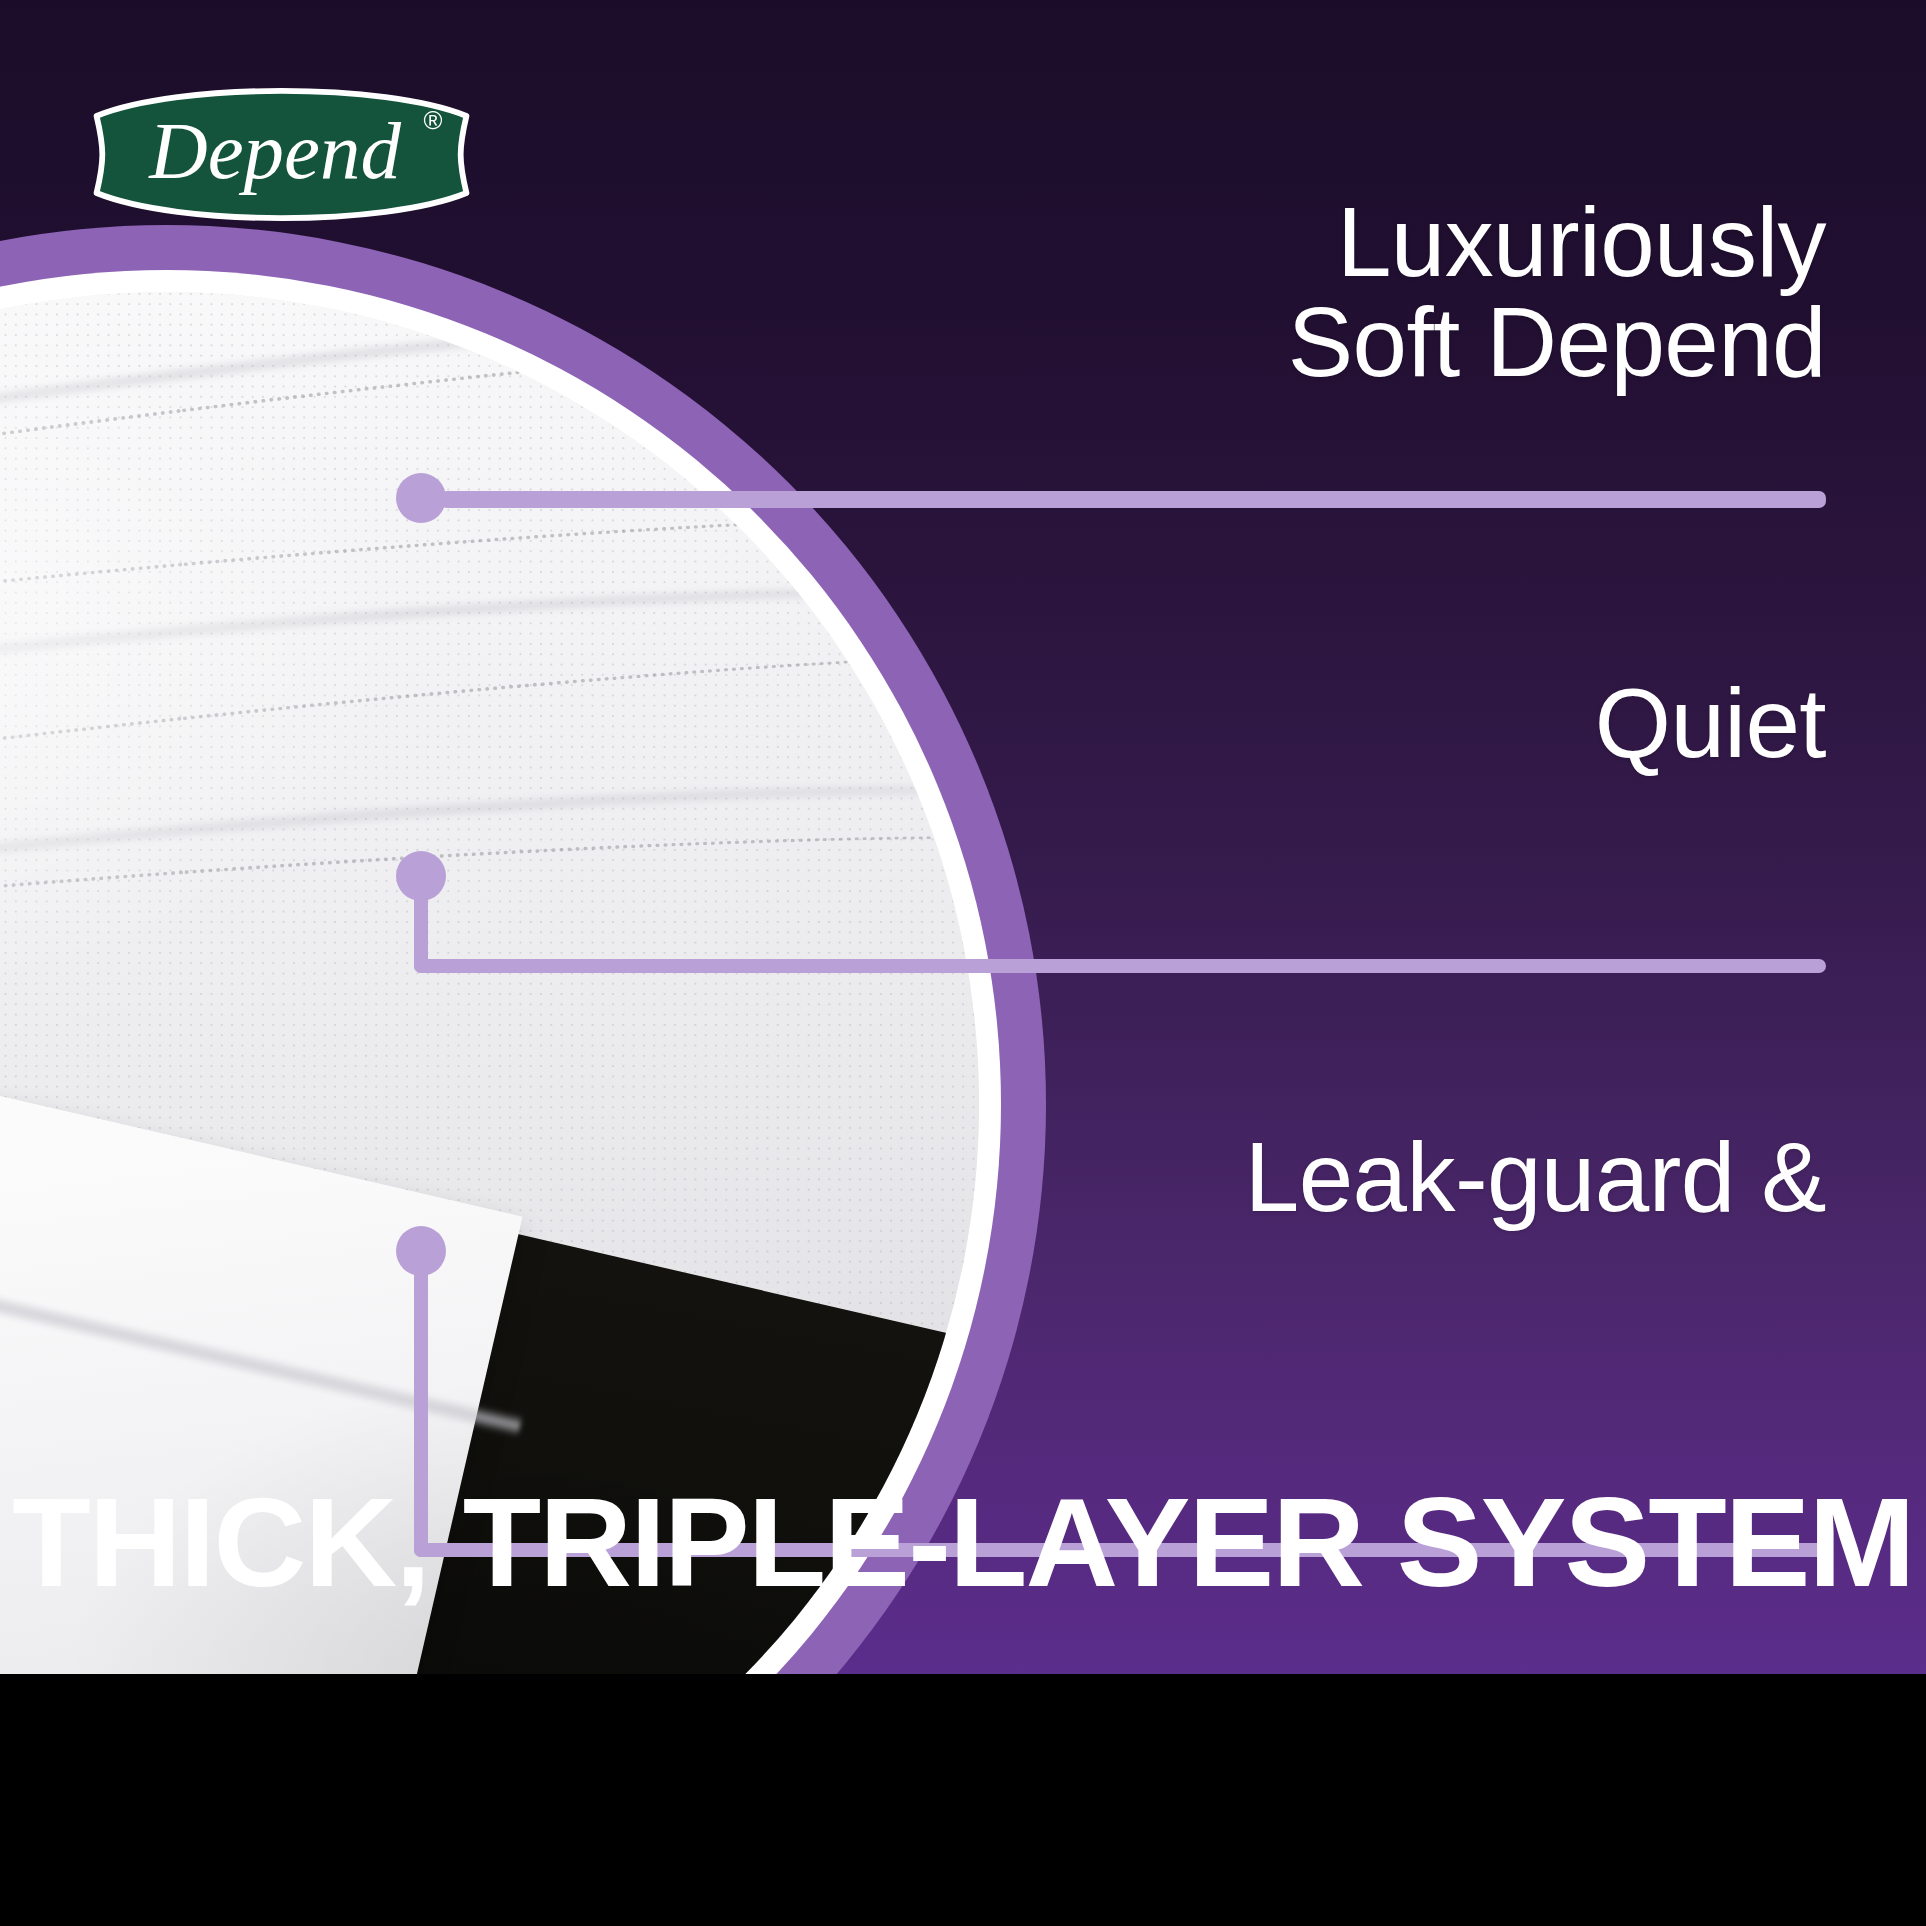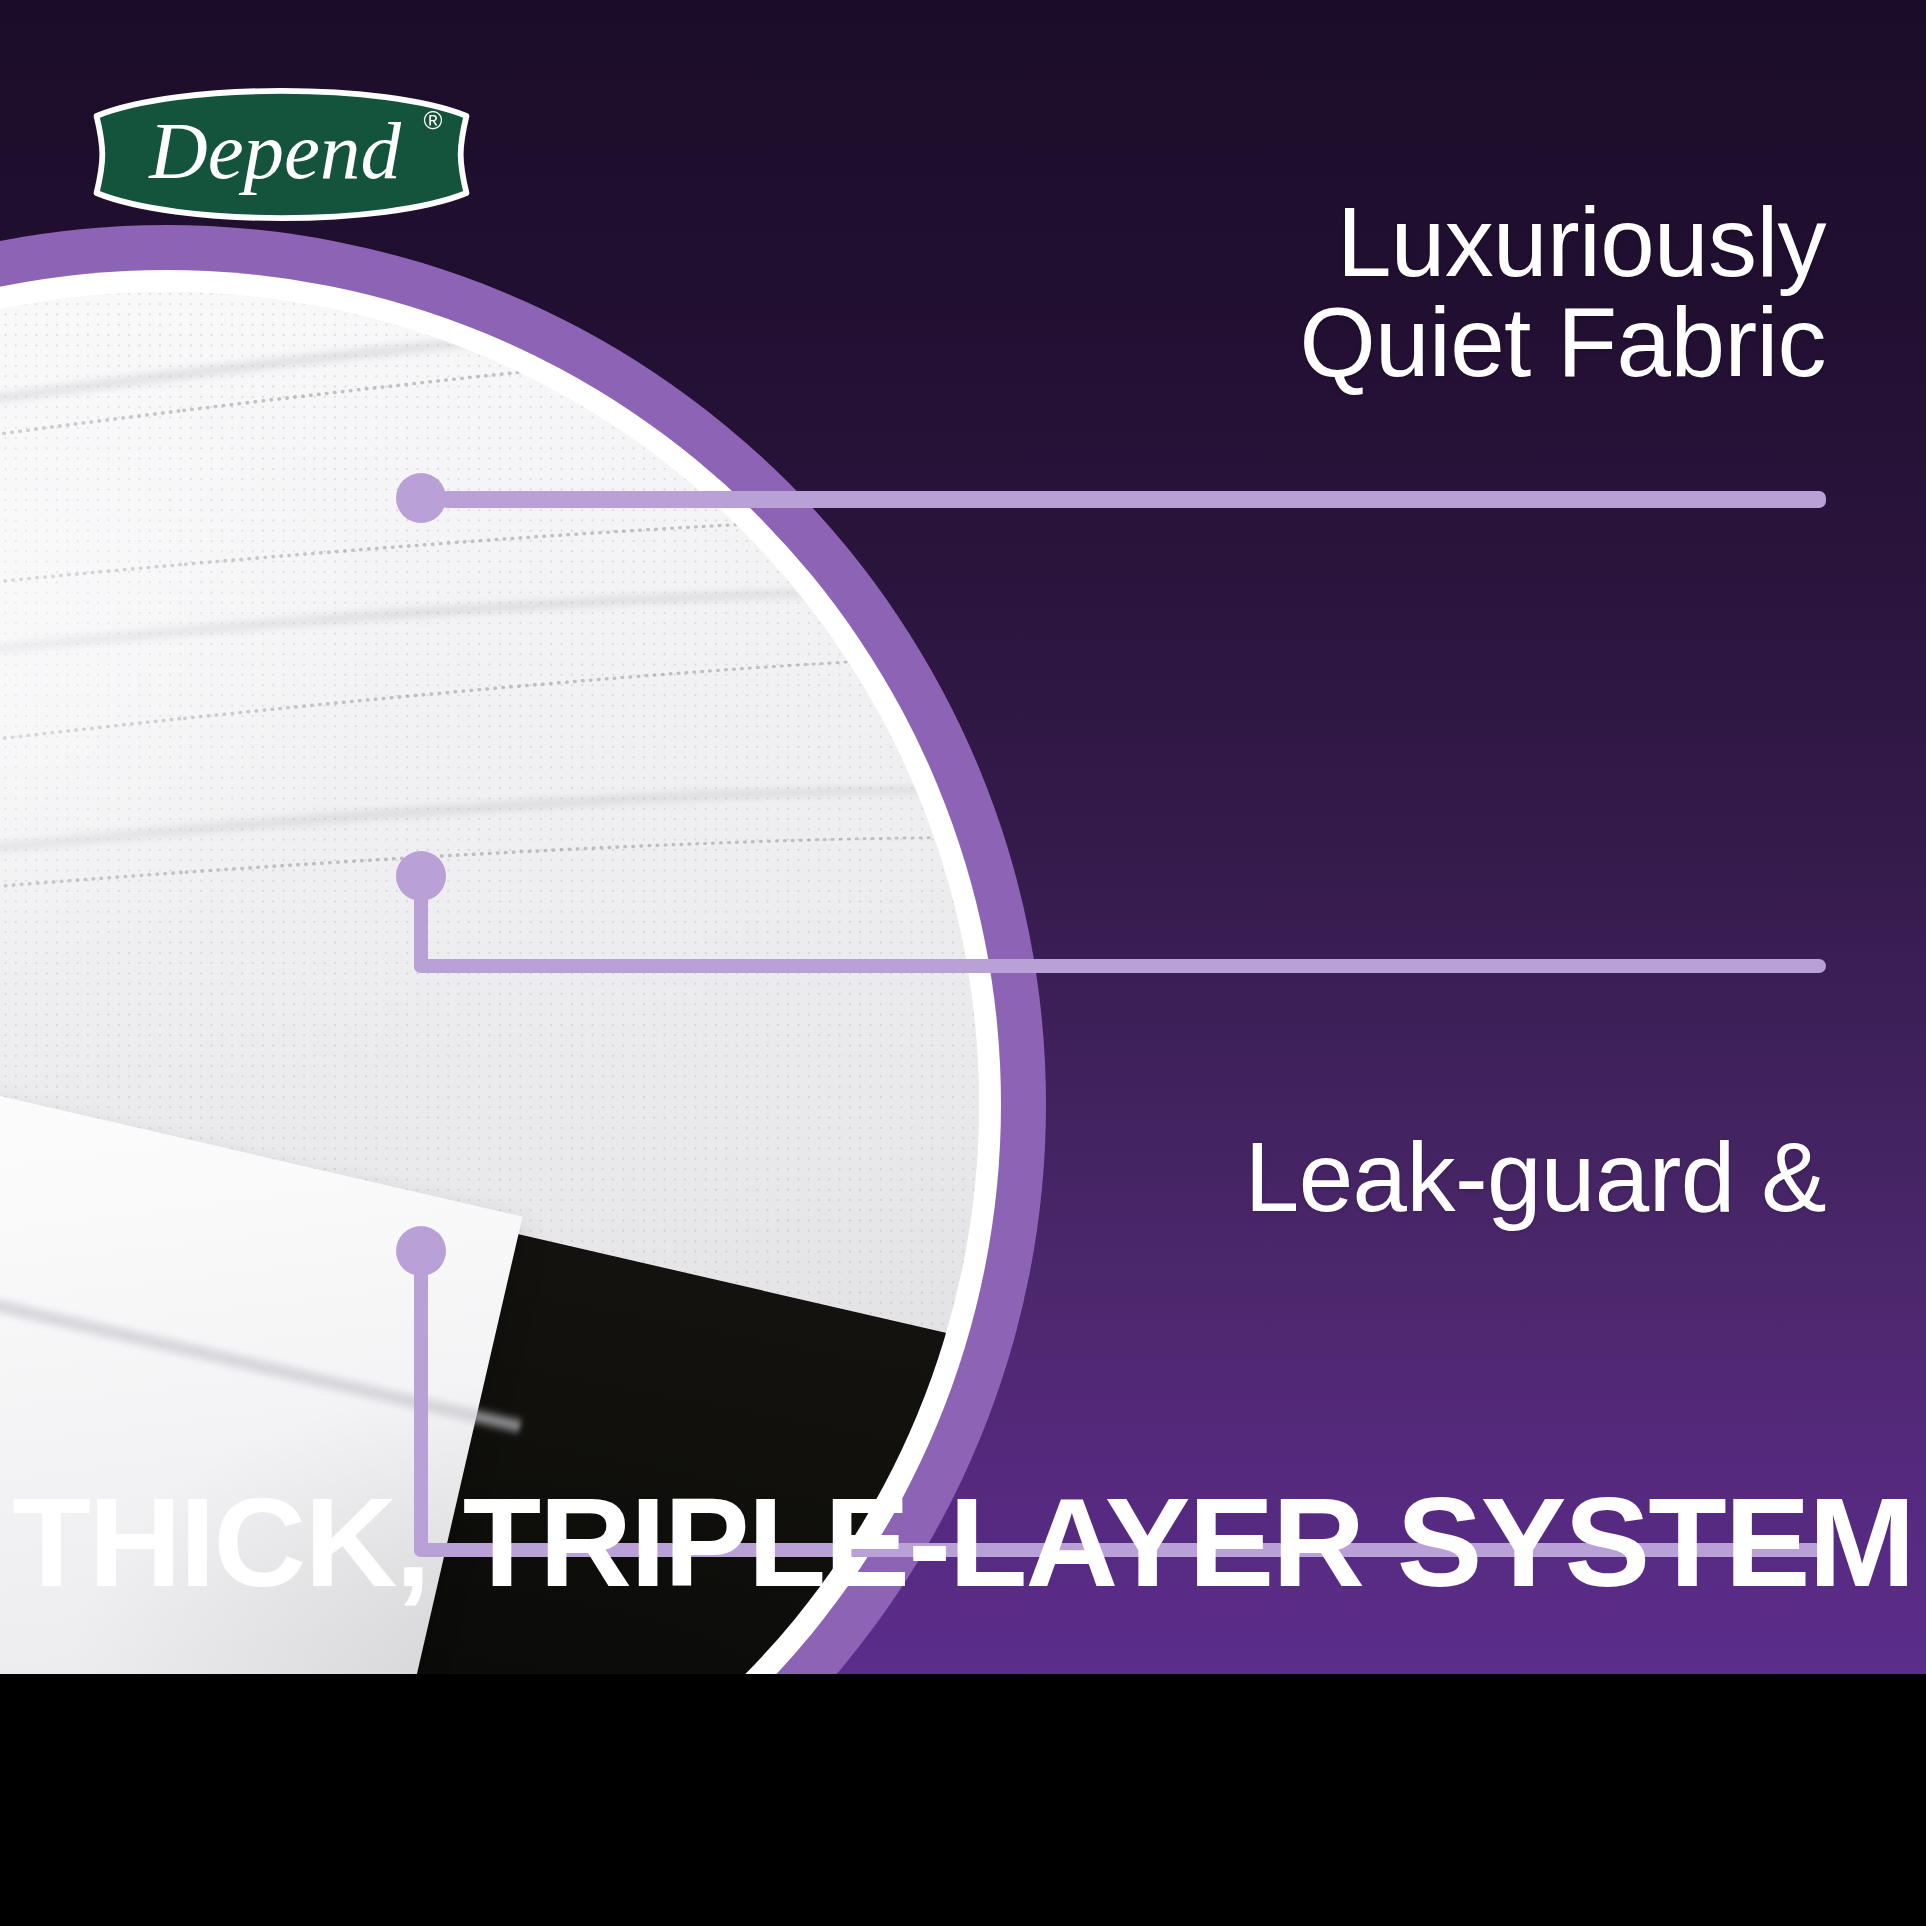--- a/index.html
+++ b/index.html
@@ -265,29 +265,30 @@
       <text x="310" y="158" fill="#ffffff" font-family="'Liberation Serif', serif" font-size="126" font-style="italic" font-weight="400" text-anchor="middle">Depend</text>
       <text x="556" y="82" fill="#ffffff" font-family="'Liberation Sans', sans-serif" font-size="40" text-anchor="middle">®</text>
     </svg>
   </div>
 
   <div class="dot" style="left:396px; top:473px;"></div>
   <div class="seg h" style="left:440px; top:491px; width:1386px;"></div>
 
   <div class="feature f1">
     <span class="line">Luxuriously</span>
-    <span class="line">Quiet Fabric</span>
+    <span class="line">Soft Depend</span>
   </div>
   <div class="rule r1" style="left:440px;"></div>
 
   <div class="dot" style="left:396px; top:851px;"></div>
   <div class="seg v" style="left:414px; top:886px; height:87px;"></div>
   <div class="seg h" style="left:414px; top:959px; width:1412px;"></div>
 
   <div class="feature f2">
+    <span class="line">Quiet</span>
   </div>
 
   <div class="dot" style="left:396px; top:1226px;"></div>
   <div class="seg v" style="left:414px; top:1262px; height:295px;"></div>
   <div class="seg h" style="left:414px; top:1543px; width:1412px;"></div>
 
   <div class="feature f3">
     <span class="line">Leak-guard &amp;</span>
   </div>
 

